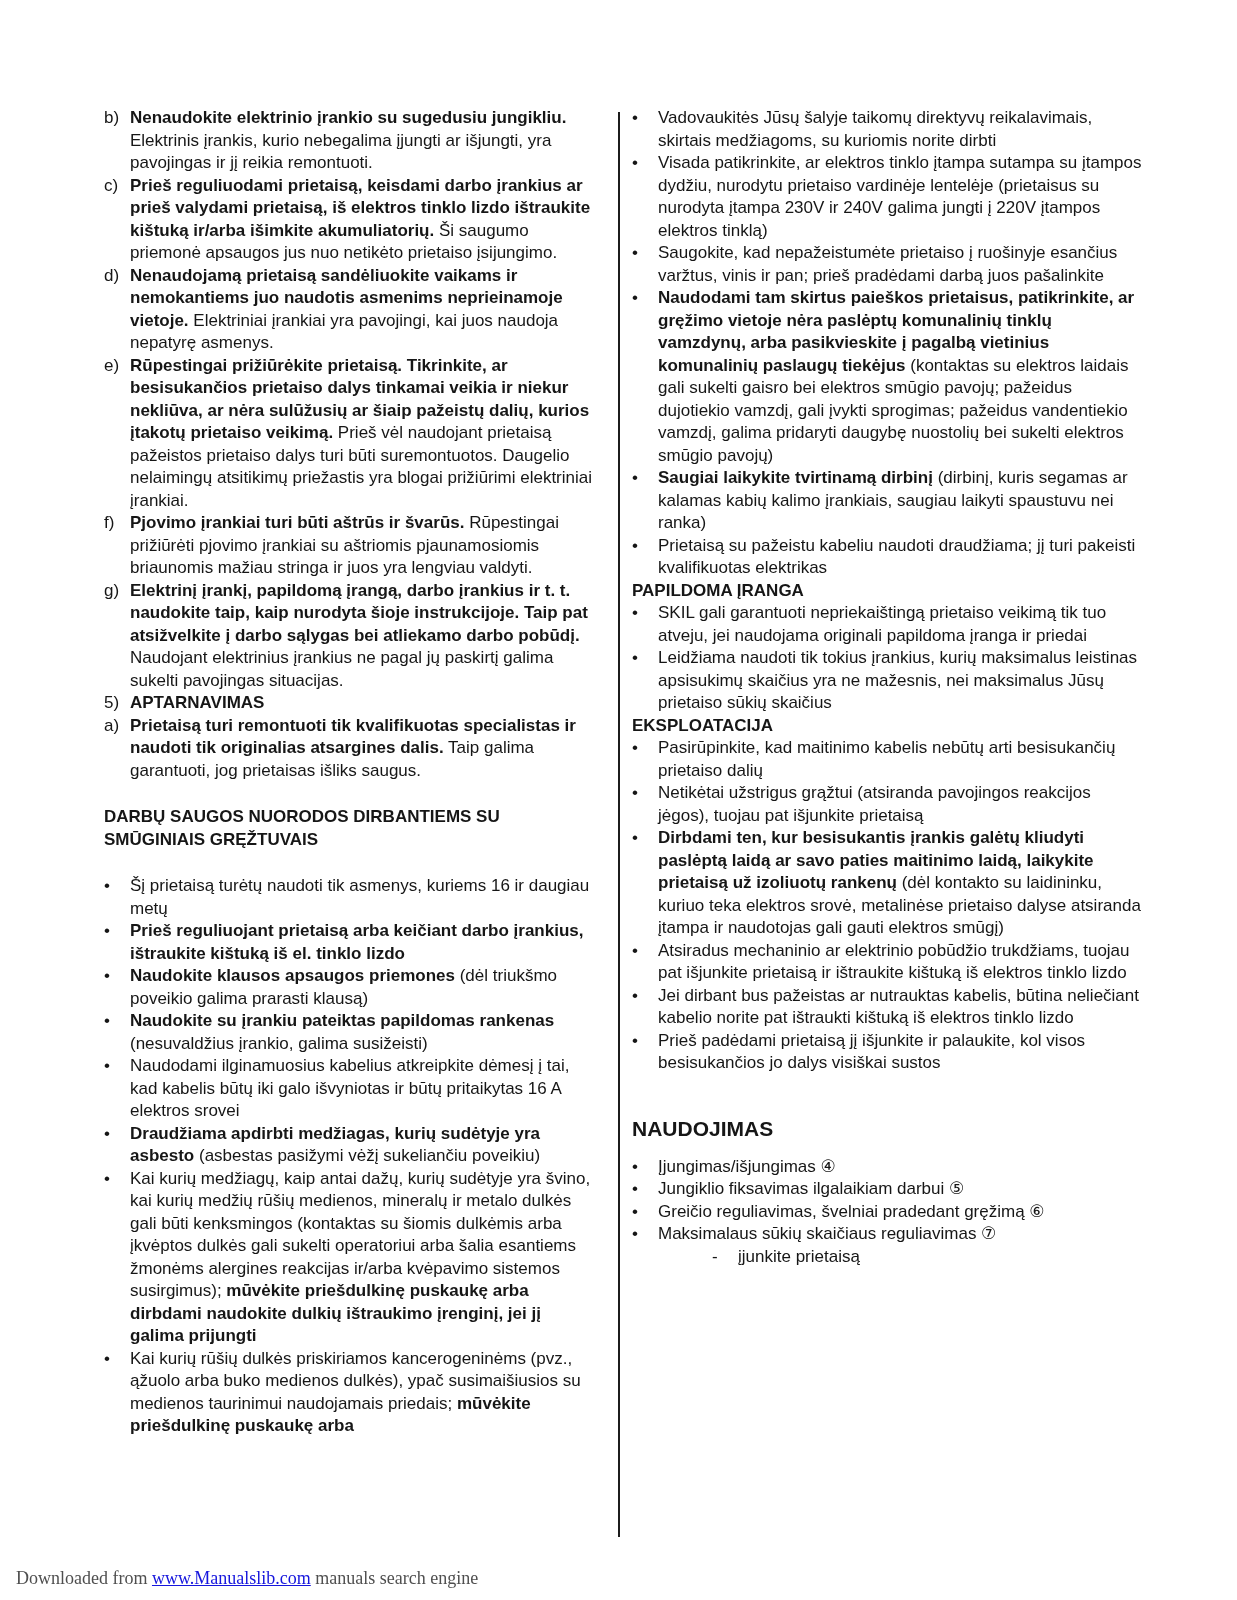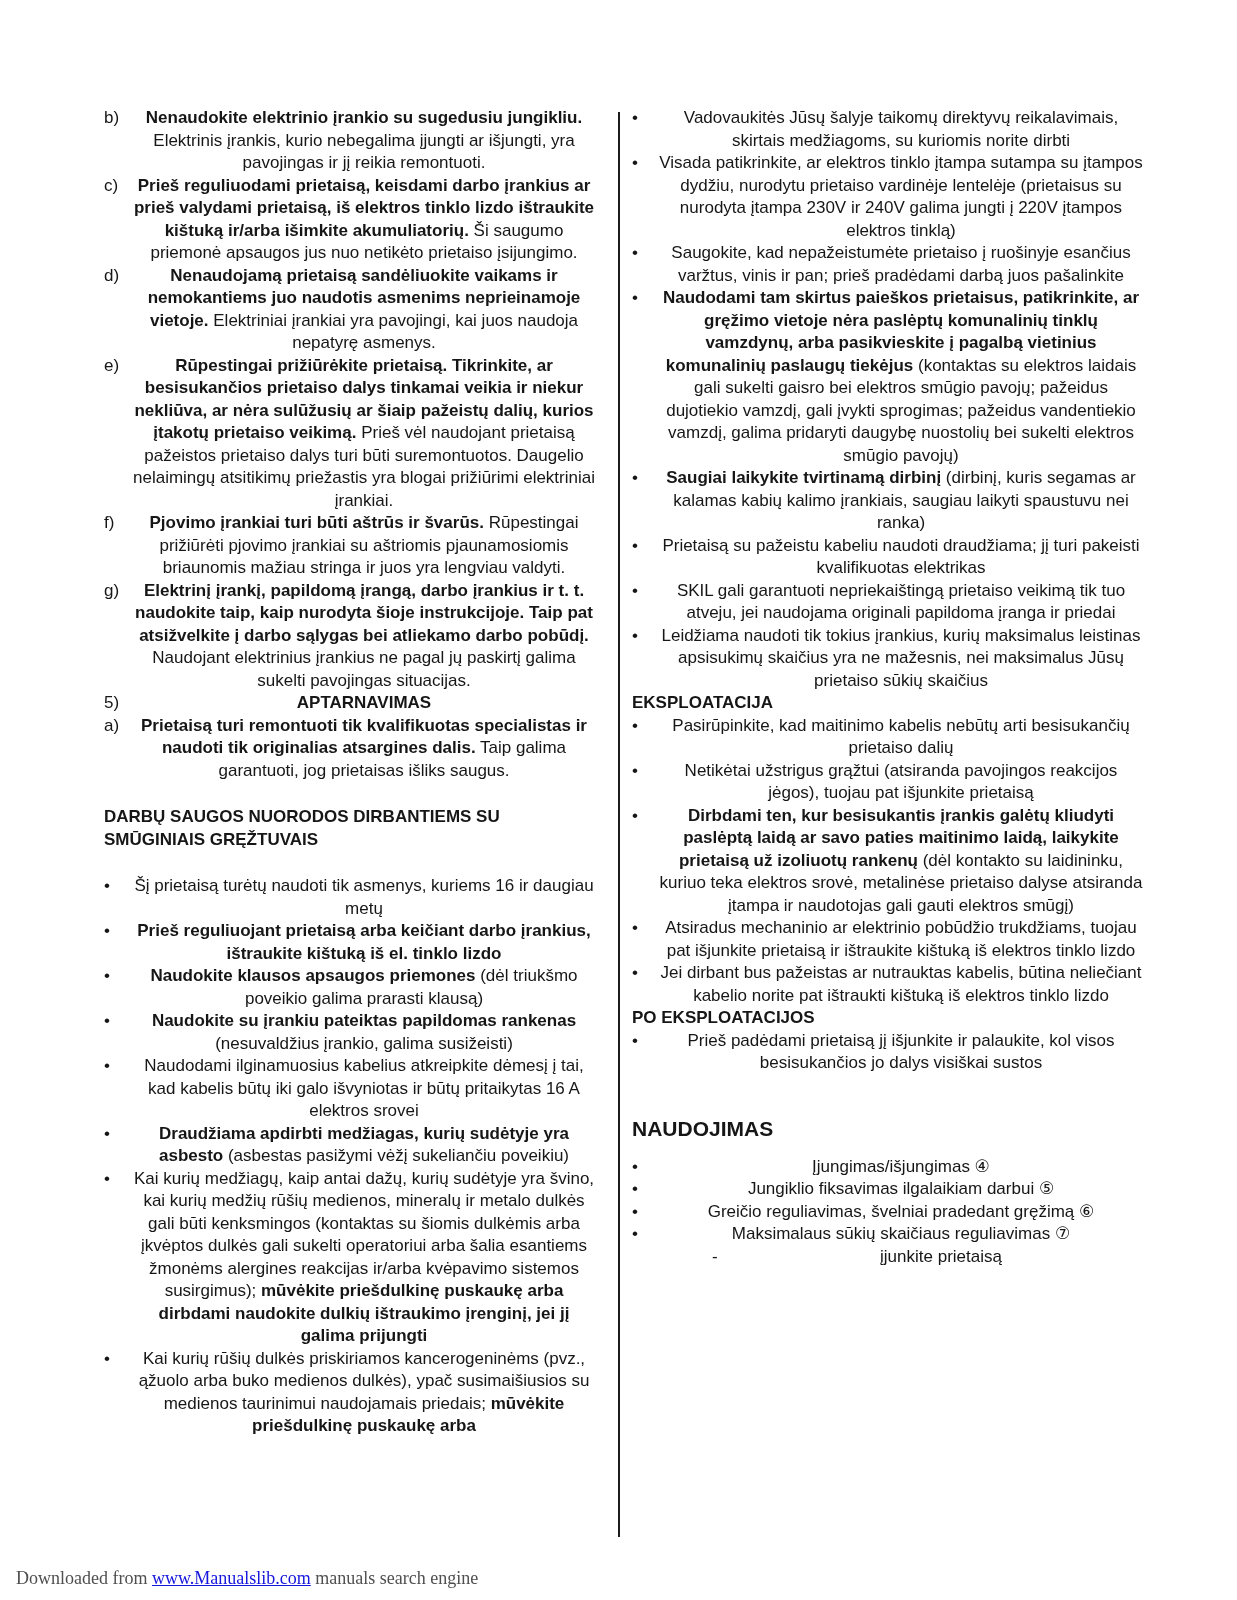--- a/index.html
+++ b/index.html
@@ -8,21 +8,21 @@
     width:1237px;height:1600px;position:relative;background:#ffffff;
     font-family:"Liberation Sans","DejaVu Sans",sans-serif;color:#161616;
     overflow:hidden;
   }
   .col{position:absolute;top:107px;font-size:17px;line-height:22.5px;letter-spacing:0;}
   .col-left{left:104px;width:494px;}
   .col-right{left:632px;width:512px;}
   .divider{position:absolute;left:618px;top:112px;width:2px;height:1425px;background:#1c1c1c;}
   .row{display:flex;align-items:flex-start;}
   .mk{flex:0 0 26px;}
-  .tx{flex:1 1 auto;text-align:center;}
+  .tx{flex:1 1 auto;}
   .b{font-weight:bold;}
   .hd{font-weight:bold;}
   .gap{height:24px;}
   .big{font-weight:bold;font-size:21px;line-height:33px;margin:13px 0 11px;}
   .dashrow{margin-left:80px;}
   .dashrow .mk{flex:0 0 26px;}
   .pagenum{position:absolute;top:1616px;left:578px;width:82px;text-align:center;font-size:18px;color:#111;}
   .footer{position:absolute;left:16px;top:1568px;font-size:18px;color:#4f4f4f;
     font-family:"Liberation Serif","DejaVu Serif",serif;}
   .footer .link{color:#1515dd;text-decoration:underline;cursor:pointer;}
@@ -118,20 +118,21 @@
       <span class="tx"><span class="b">Naudodami tam skirtus paieškos prietaisus, patikrinkite, ar gręžimo vietoje nėra paslėptų komunalinių tinklų vamzdynų, arba pasikvieskite į pagalbą vietinius komunalinių paslaugų tiekėjus</span><span> (kontaktas su elektros laidais gali sukelti gaisro bei elektros smūgio pavojų; pažeidus dujotiekio vamzdį, gali įvykti sprogimas; pažeidus vandentiekio vamzdį, galima pridaryti daugybę nuostolių bei sukelti elektros smūgio pavojų)</span></span>
     </div>
     <div class="row">
       <span class="mk">•</span>
       <span class="tx"><span class="b">Saugiai laikykite tvirtinamą dirbinį</span><span> (dirbinį, kuris segamas ar kalamas kabių kalimo įrankiais, saugiau laikyti spaustuvu nei ranka)</span></span>
     </div>
     <div class="row">
       <span class="mk">•</span>
       <span class="tx"><span>Prietaisą su pažeistu kabeliu naudoti draudžiama; jį turi pakeisti kvalifikuotas elektrikas</span></span>
     </div>
+    <div class="hd">PAPILDOMA ĮRANGA</div>
     <div class="row">
       <span class="mk">•</span>
       <span class="tx"><span>SKIL gali garantuoti nepriekaištingą prietaiso veikimą tik tuo atveju, jei naudojama originali papildoma įranga ir priedai</span></span>
     </div>
     <div class="row">
       <span class="mk">•</span>
       <span class="tx"><span>Leidžiama naudoti tik tokius įrankius, kurių maksimalus leistinas apsisukimų skaičius yra ne mažesnis, nei maksimalus Jūsų prietaiso sūkių skaičius</span></span>
     </div>
     <div class="hd">EKSPLOATACIJA</div>
     <div class="row">
@@ -147,21 +148,20 @@
       <span class="tx"><span class="b">Dirbdami ten, kur besisukantis įrankis galėtų kliudyti paslėptą laidą ar savo paties maitinimo laidą, laikykite prietaisą už izoliuotų rankenų</span><span> (dėl kontakto su laidininku, kuriuo teka elektros srovė, metalinėse prietaiso dalyse atsiranda įtampa ir naudotojas gali gauti elektros smūgį)</span></span>
     </div>
     <div class="row">
       <span class="mk">•</span>
       <span class="tx"><span>Atsiradus mechaninio ar elektrinio pobūdžio trukdžiams, tuojau pat išjunkite prietaisą ir ištraukite kištuką iš elektros tinklo lizdo</span></span>
     </div>
     <div class="row">
       <span class="mk">•</span>
       <span class="tx"><span>Jei dirbant bus pažeistas ar nutrauktas kabelis, būtina neliečiant kabelio norite pat ištraukti kištuką iš elektros tinklo lizdo</span></span>
     </div>
-    <div class="hd">PO EKSPLOATACIJOS</div>
     <div class="row">
       <span class="mk">•</span>
       <span class="tx"><span>Prieš padėdami prietaisą jį išjunkite ir palaukite, kol visos besisukančios jo dalys visiškai sustos</span></span>
     </div>
     <div class="gap"></div>
     <div class="big">NAUDOJIMAS</div>
     <div class="row">
       <span class="mk">•</span>
       <span class="tx"><span>Įjungimas/išjungimas ④</span></span>
     </div>

